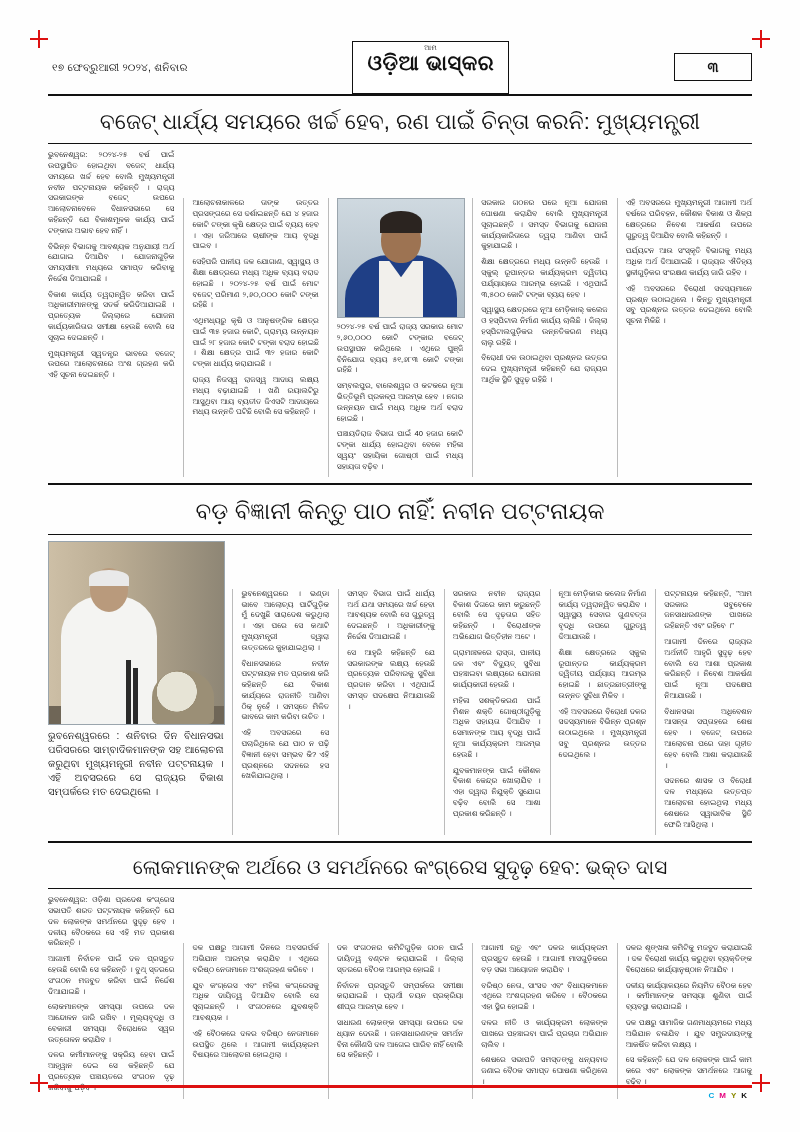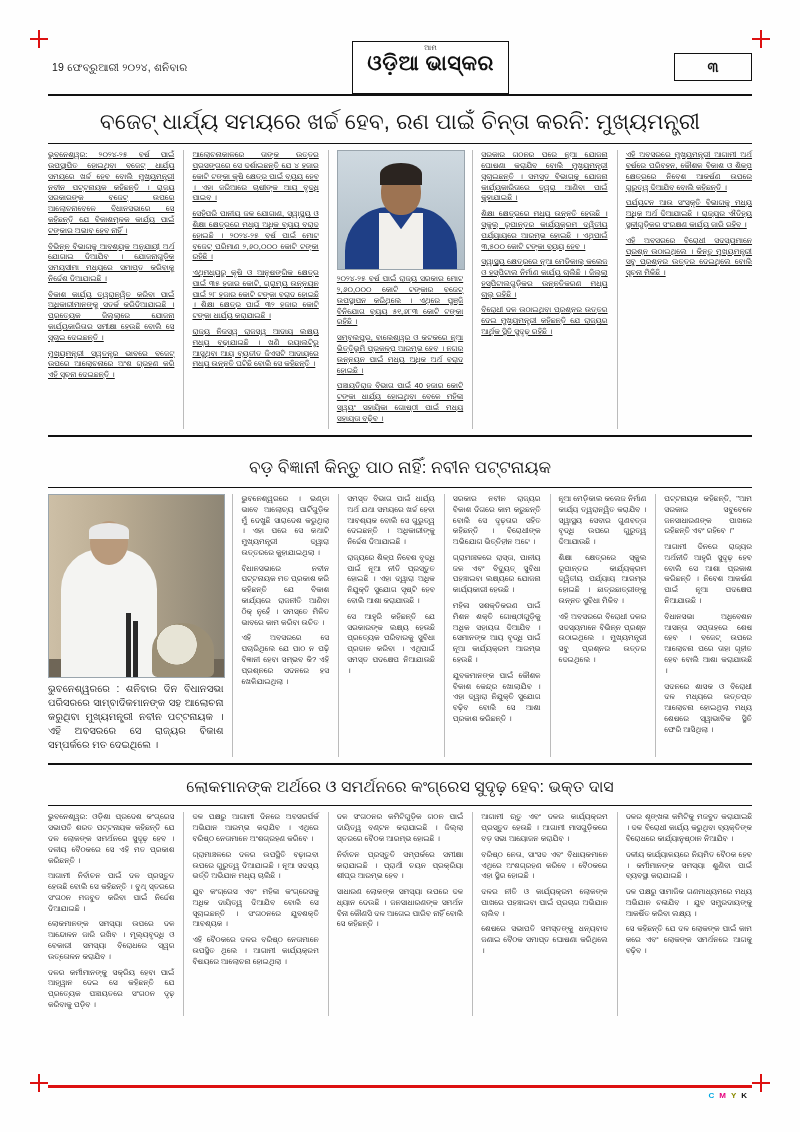--- a/index.html
+++ b/index.html
@@ -94,36 +94,37 @@
   .rule-thin { border-top: 1px solid #111; margin-top: 3px; }
   .rule-med  { border-top: 2px solid #111; }
 
   .headline {
     text-align: center;
     font-weight: normal;
     line-height: 1.15;
     padding: 7px 2px 6px 2px;
   }
   .h1 { font-size: 22px; }
-  .h2 { font-size: 17px; margin-top: 8px; }
-  .h3 { font-size: 16px; }
+  .h2 { font-size: 23px; }
+  .h3 { font-size: 20px; }
 
   .story { padding-top: 6px; }
 
   .cols {
     display: flex;
     gap: 9px;
   }
   .col {
     flex: 1 1 0;
     min-width: 0;
   }
   .col-rule {
     border-left: 1px solid #bbb;
     padding-left: 8px;
+    margin-top: 48px;
   }
   p.body {
     margin: 0 0 5px 0;
     font-size: 7.6px;
     line-height: 1.42;
     text-align: justify;
     hyphens: auto;
     word-break: break-word;
   }
   .photo {
@@ -231,33 +232,33 @@
 <div class="page">
 
   <div class="cropmark cm-tl"></div>
   <div class="cropmark cm-tr"></div>
   <div class="cropmark cm-bl"></div>
   <div class="cropmark cm-br"></div>
 
   <div class="sheet">
 
     <div class="masthead">
-      <div class="date-line">19 ଫେବ୍ରୁଆରୀ ୨୦୨୪, ଶନିବାର</div>
+      <div class="date-line">୧୭ ଫେବ୍ରୁଆରୀ ୨୦୨୪, ଶନିବାର</div>
       <div class="logo-box">
         <div class="logo-sub">ଆମ</div>
         <div class="logo-main">ଓଡ଼ିଆ ଭାସ୍କର</div>
       </div>
       <div class="page-no-box">୩</div>
     </div>
 
     <div class="story">
       <div class="headline h1">ବଜେଟ୍ ଧାର୍ଯ୍ୟ ସମୟରେ ଖର୍ଚ୍ଚ ହେବ, ରଣ ପାଇଁ ଚିନ୍ତା କରନି: ମୁଖ୍ୟମନ୍ତ୍ରୀ</div>
       <div class="rule-thin"></div>
 
-      <div class="cols" style="padding-top:6px;text-decoration:underline;">
+      <div class="cols" style="padding-top:6px;">
 
         <div class="col">
           <p class="body">ଭୁବନେଶ୍ୱର: ୨୦୨୪-୨୫ ବର୍ଷ ପାଇଁ ଉପସ୍ଥାପିତ ହୋଇଥିବା ବଜେଟ୍ ଧାର୍ଯ୍ୟ ସମୟରେ ଖର୍ଚ୍ଚ ହେବ ବୋଲି ମୁଖ୍ୟମନ୍ତ୍ରୀ ନବୀନ ପଟ୍ଟନାୟକ କହିଛନ୍ତି । ରାଜ୍ୟ ସରକାରଙ୍କ ବଜେଟ୍ ଉପରେ ଆଲୋଚନାବେଳେ ବିଧାନସଭାରେ ସେ କହିଛନ୍ତି ଯେ ବିକାଶମୂଳକ କାର୍ଯ୍ୟ ପାଇଁ ଟଙ୍କାର ଅଭାବ ହେବ ନାହିଁ ।</p>
           <p class="body">ବିଭିନ୍ନ ବିଭାଗକୁ ଆବଶ୍ୟକ ଅନୁଯାୟୀ ଅର୍ଥ ଯୋଗାଇ ଦିଆଯିବ । ଯୋଜନାଗୁଡ଼ିକ ସମୟସୀମା ମଧ୍ୟରେ ସମାପ୍ତ କରିବାକୁ ନିର୍ଦ୍ଦେଶ ଦିଆଯାଇଛି ।</p>
           <p class="body">ବିକାଶ କାର୍ଯ୍ୟ ତ୍ୱରାନ୍ୱିତ କରିବା ପାଇଁ ଅଧିକାରୀମାନଙ୍କୁ ସତର୍କ କରିଦିଆଯାଇଛି । ପ୍ରତ୍ୟେକ ଜିଲ୍ଲାରେ ଯୋଜନା କାର୍ଯ୍ୟକାରିତାର ସମୀକ୍ଷା ହେଉଛି ବୋଲି ସେ ସୂଚାଇ ଦେଇଛନ୍ତି ।</p>
           <p class="body">ମୁଖ୍ୟମନ୍ତ୍ରୀ ସ୍ୱତନ୍ତ୍ର ଭାବରେ ବଜେଟ୍ ଉପରେ ଆଲୋଚନାରେ ଅଂଶ ଗ୍ରହଣ କରି ଏହି ସୂଚନା ଦେଇଛନ୍ତି ।</p>
         </div>
 
         <div class="col col-rule">
           <p class="body">ଆଲୋଚନାକାଳରେ ତାଙ୍କ ଉତ୍ତର ପ୍ରସଙ୍ଗରେ ସେ ଦର୍ଶାଇଛନ୍ତି ଯେ ୪ ହଜାର କୋଟି ଟଙ୍କା କୃଷି କ୍ଷେତ୍ର ପାଇଁ ବ୍ୟୟ ହେବ । ଏହା ଜରିଆରେ ଚାଷୀଙ୍କ ଆୟ ବୃଦ୍ଧି ପାଇବ ।</p>
@@ -317,21 +318,20 @@
         </div>
 
         <div class="col col-rule">
           <p class="body">ଭୁବନେଶ୍ୱରରେ । ଭଣ୍ଡା ଭାବେ ଆଲୋଚ୍ୟ ପାର୍ଟିଗୁଡ଼ିକ ମୁଁ ଦେଖୁଛି ସାରାଦେଶ କରୁଥିଲା । ଏହା ପରେ ସେ କଥାଟି ମୁଖ୍ୟମନ୍ତ୍ରୀ ଦ୍ୱାରା ଉତ୍ତରରେ କୁହାଯାଇଥିଲା ।</p>
           <p class="body">ବିଧାନସଭାରେ ନବୀନ ପଟ୍ଟନାୟକ ମତ ପ୍ରକାଶ କରି କହିଛନ୍ତି ଯେ ବିକାଶ କାର୍ଯ୍ୟରେ ରାଜନୀତି ଆଣିବା ଠିକ୍ ନୁହେଁ । ସମସ୍ତେ ମିଳିତ ଭାବରେ କାମ କରିବା ଉଚିତ ।</p>
           <p class="body">ଏହି ଅବସରରେ ସେ ପଚାରିଥିଲେ ଯେ ପାଠ ନ ପଢ଼ି ବିଜ୍ଞାନୀ ହେବା ସମ୍ଭବ କି? ଏହି ପ୍ରଶ୍ନରେ ସଦନରେ ହସ ଖେଳିଯାଇଥିଲା ।</p>
         </div>
 
         <div class="col col-rule">
           <p class="body">ସମସ୍ତ ବିଭାଗ ପାଇଁ ଧାର୍ଯ୍ୟ ଅର୍ଥ ଯଥା ସମୟରେ ଖର୍ଚ୍ଚ ହେବା ଆବଶ୍ୟକ ବୋଲି ସେ ଗୁରୁତ୍ୱ ଦେଇଛନ୍ତି । ଅଧିକାରୀଙ୍କୁ ନିର୍ଦ୍ଦେଶ ଦିଆଯାଇଛି ।</p>
-          <p class="body">ରାଜ୍ୟରେ ଶିଳ୍ପ ନିବେଶ ବୃଦ୍ଧି ପାଇଁ ନୂଆ ନୀତି ପ୍ରସ୍ତୁତ ହୋଇଛି । ଏହା ଦ୍ୱାରା ଅଧିକ ନିଯୁକ୍ତି ସୁଯୋଗ ସୃଷ୍ଟି ହେବ ବୋଲି ଆଶା କରାଯାଉଛି ।</p>
           <p class="body">ସେ ଆହୁରି କହିଛନ୍ତି ଯେ ସରକାରଙ୍କ ଲକ୍ଷ୍ୟ ହେଉଛି ପ୍ରତ୍ୟେକ ପରିବାରକୁ ସୁବିଧା ପ୍ରଦାନ କରିବା । ଏଥିପାଇଁ ସମସ୍ତ ପଦକ୍ଷେପ ନିଆଯାଉଛି ।</p>
         </div>
 
         <div class="col col-rule">
           <p class="body">ସରକାର ନବୀନ ରାଜ୍ୟର ବିକାଶ ଦିଗରେ କାମ କରୁଛନ୍ତି ବୋଲି ସେ ଦୃଢ଼ତାର ସହିତ କହିଛନ୍ତି । ବିରୋଧୀଙ୍କ ଅଭିଯୋଗ ଭିତ୍ତିହୀନ ଅଟେ ।</p>
           <p class="body">ଗ୍ରାମାଞ୍ଚଳରେ ରାସ୍ତା, ପାନୀୟ ଜଳ ଏବଂ ବିଦ୍ୟୁତ୍ ସୁବିଧା ପହଞ୍ଚାଇବା ଲକ୍ଷ୍ୟରେ ଯୋଜନା କାର୍ଯ୍ୟକାରୀ ହେଉଛି ।</p>
           <p class="body">ମହିଳା ସଶକ୍ତିକରଣ ପାଇଁ ମିଶନ ଶକ୍ତି ଗୋଷ୍ଠୀଗୁଡ଼ିକୁ ଅଧିକ ସହାୟତା ଦିଆଯିବ । ସେମାନଙ୍କ ଆୟ ବୃଦ୍ଧି ପାଇଁ ନୂଆ କାର୍ଯ୍ୟକ୍ରମ ଆରମ୍ଭ ହେଉଛି ।</p>
           <p class="body">ଯୁବକମାନଙ୍କ ପାଇଁ କୌଶଳ ବିକାଶ କେନ୍ଦ୍ର ଖୋଲାଯିବ । ଏହା ଦ୍ୱାରା ନିଯୁକ୍ତି ସୁଯୋଗ ବଢ଼ିବ ବୋଲି ସେ ଆଶା ପ୍ରକାଶ କରିଛନ୍ତି ।</p>
         </div>
 
@@ -361,21 +361,20 @@
 
         <div class="col">
           <p class="body">ଭୁବନେଶ୍ୱର: ଓଡ଼ିଶା ପ୍ରଦେଶ କଂଗ୍ରେସ ସଭାପତି ଶରତ ପଟ୍ଟନାୟକ କହିଛନ୍ତି ଯେ ଦଳ ଲୋକଙ୍କ ସମର୍ଥନରେ ସୁଦୃଢ଼ ହେବ । ଦଳୀୟ ବୈଠକରେ ସେ ଏହି ମତ ପ୍ରକାଶ କରିଛନ୍ତି ।</p>
           <p class="body">ଆଗାମୀ ନିର୍ବାଚନ ପାଇଁ ଦଳ ପ୍ରସ୍ତୁତ ହେଉଛି ବୋଲି ସେ କହିଛନ୍ତି । ବୁଥ୍ ସ୍ତରରେ ସଂଗଠନ ମଜବୁତ କରିବା ପାଇଁ ନିର୍ଦ୍ଦେଶ ଦିଆଯାଇଛି ।</p>
           <p class="body">ଲୋକମାନଙ୍କ ସମସ୍ୟା ଉପରେ ଦଳ ଆନ୍ଦୋଳନ ଜାରି ରଖିବ । ମୂଲ୍ୟବୃଦ୍ଧି ଓ ବେକାରୀ ସମସ୍ୟା ବିରୋଧରେ ସ୍ୱର ଉତ୍ତୋଳନ କରାଯିବ ।</p>
           <p class="body">ଦଳର କର୍ମୀମାନଙ୍କୁ ସକ୍ରିୟ ହେବା ପାଇଁ ଆହ୍ୱାନ ଦେଇ ସେ କହିଛନ୍ତି ଯେ ପ୍ରତ୍ୟେକ ପଞ୍ଚାୟତରେ ସଂଗଠନ ଦୃଢ଼ କରିବାକୁ ପଡ଼ିବ ।</p>
         </div>
 
         <div class="col col-rule">
           <p class="body">ଦଳ ପକ୍ଷରୁ ଆଗାମୀ ଦିନରେ ଅବସରର୍ପର୍କ ଅଭିଯାନ ଆରମ୍ଭ କରାଯିବ । ଏଥିରେ ବରିଷ୍ଠ ନେତାମାନେ ଅଂଶଗ୍ରହଣ କରିବେ ।</p>
-          <p class="body">ଗ୍ରାମାଞ୍ଚଳରେ ଦଳର ଉପସ୍ଥିତି ବଢ଼ାଇବା ଉପରେ ଗୁରୁତ୍ୱ ଦିଆଯାଇଛି । ନୂଆ ସଦସ୍ୟ ଭର୍ତ୍ତି ଅଭିଯାନ ମଧ୍ୟ ଚାଲିଛି ।</p>
           <p class="body">ଯୁବ କଂଗ୍ରେସ ଏବଂ ମହିଳା କଂଗ୍ରେସକୁ ଅଧିକ ଦାୟିତ୍ୱ ଦିଆଯିବ ବୋଲି ସେ ସୂଚାଇଛନ୍ତି । ସଂଗଠନରେ ଯୁବଶକ୍ତି ଆବଶ୍ୟକ ।</p>
           <p class="body">ଏହି ବୈଠକରେ ଦଳର ବରିଷ୍ଠ ନେତାମାନେ ଉପସ୍ଥିତ ଥିଲେ । ଆଗାମୀ କାର୍ଯ୍ୟକ୍ରମ ବିଷୟରେ ଆଲୋଚନା ହୋଇଥିଲା ।</p>
         </div>
 
         <div class="col col-rule">
           <p class="body">ଦଳ ସଂଗଠନର କମିଟିଗୁଡ଼ିକ ଗଠନ ପାଇଁ ଦାୟିତ୍ୱ ବଣ୍ଟନ କରାଯାଇଛି । ଜିଲ୍ଲା ସ୍ତରରେ ବୈଠକ ଆରମ୍ଭ ହୋଇଛି ।</p>
           <p class="body">ନିର୍ବାଚନ ପ୍ରସ୍ତୁତି ସମ୍ପର୍କରେ ସମୀକ୍ଷା କରାଯାଇଛି । ପ୍ରାର୍ଥୀ ଚୟନ ପ୍ରକ୍ରିୟା ଶୀଘ୍ର ଆରମ୍ଭ ହେବ ।</p>
           <p class="body">ସାଧାରଣ ଲୋକଙ୍କ ସମସ୍ୟା ଉପରେ ଦଳ ଧ୍ୟାନ ଦେଉଛି । ଜନସାଧାରଣଙ୍କ ସମର୍ଥନ ବିନା କୌଣସି ଦଳ ଆଗେଇ ପାରିବ ନାହିଁ ବୋଲି ସେ କହିଛନ୍ତି ।</p>
           <p class="body"></p>
         </div>

